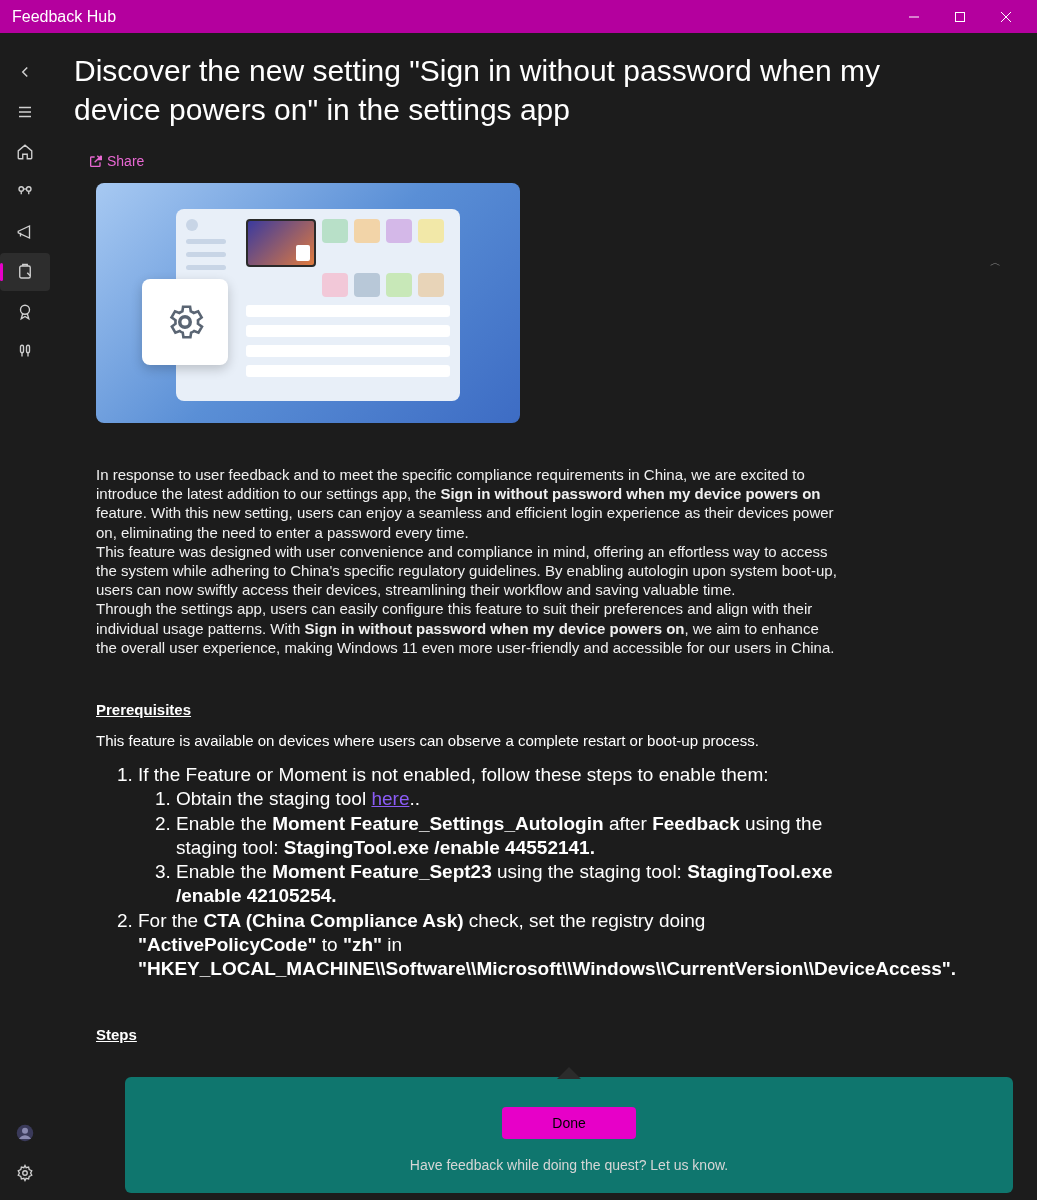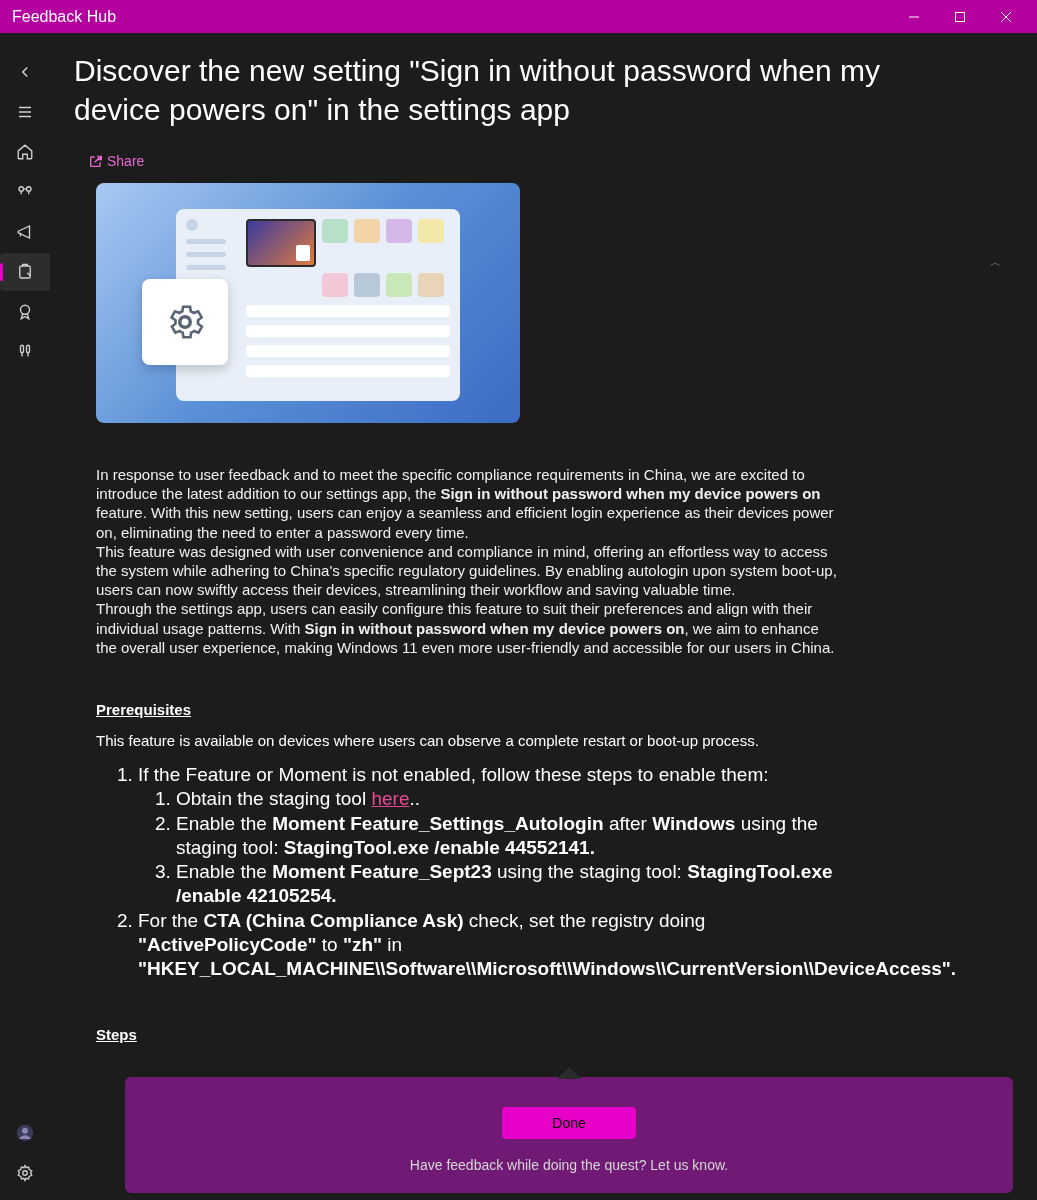--- a/index.html
+++ b/index.html
@@ -170,28 +170,28 @@
     font-size: 15px;
     font-weight: 700;
     text-decoration: underline;
     margin-top: 44px;
     margin-bottom: 14px;
   }
   .prereq-line { font-size: 15px; margin-bottom: 14px; }
   ol.outer { list-style: decimal; padding-left: 42px; font-size: 19px; line-height: 1.28; }
   ol.outer > li { margin-bottom: 0; max-width: 700px; }
   ol.inner { list-style: decimal; padding-left: 38px; }
-  .link { color: #ec4899; text-decoration: underline; }
+  .link { color: #8b5cf6; text-decoration: underline; }
   .note { font-size: 15px; margin-top: 14px; }
   .footer-card {
     position: absolute;
     left: 75px;
     right: 24px;
     bottom: 7px;
-    background: #701a75;
+    background: #0f766e;
     border-radius: 6px;
     padding: 30px 20px 20px 20px;
     display: flex;
     flex-direction: column;
     align-items: center;
     gap: 18px;
   }
   .footer-card::before {
     content:'';
     position:absolute;
@@ -368,21 +368,21 @@
       </div>
 
       <div class="section-head">Prerequisites</div>
       <div class="prereq-line">This feature is available on devices where users can observe a complete restart or boot-up process.</div>
 
       <ol class="outer">
         <li>
           <span>If the Feature or Moment is not enabled, follow these steps to enable them:</span>
           <ol class="inner">
             <li><span>Obtain the staging tool </span><a class="link">here</a><span>..</span></li>
-            <li><span>Enable the </span><strong>Moment Feature_Settings_Autologin</strong><span> after </span><strong>Windows</strong><span> using the staging tool: </span><strong>StagingTool.exe /enable 44552141.</strong></li>
+            <li><span>Enable the </span><strong>Moment Feature_Settings_Autologin</strong><span> after </span><strong>Feedback</strong><span> using the staging tool: </span><strong>StagingTool.exe /enable 44552141.</strong></li>
             <li><span>Enable the </span><strong>Moment Feature_Sept23</strong><span> using the staging tool: </span><strong>StagingTool.exe /enable 42105254.</strong></li>
           </ol>
         </li>
         <li><span>For the </span><strong>CTA (China Compliance Ask)</strong><span> check, set the registry doing </span><strong>"ActivePolicyCode"</strong><span> to </span><strong>"zh"</strong><span> in </span><strong>"HKEY_LOCAL_MACHINE\\Software\\Microsoft\\Windows\\CurrentVersion\\DeviceAccess".</strong></li>
       </ol>
 
 
       <div class="section-head">Steps</div>
 
       <div style="height:220px"></div>

